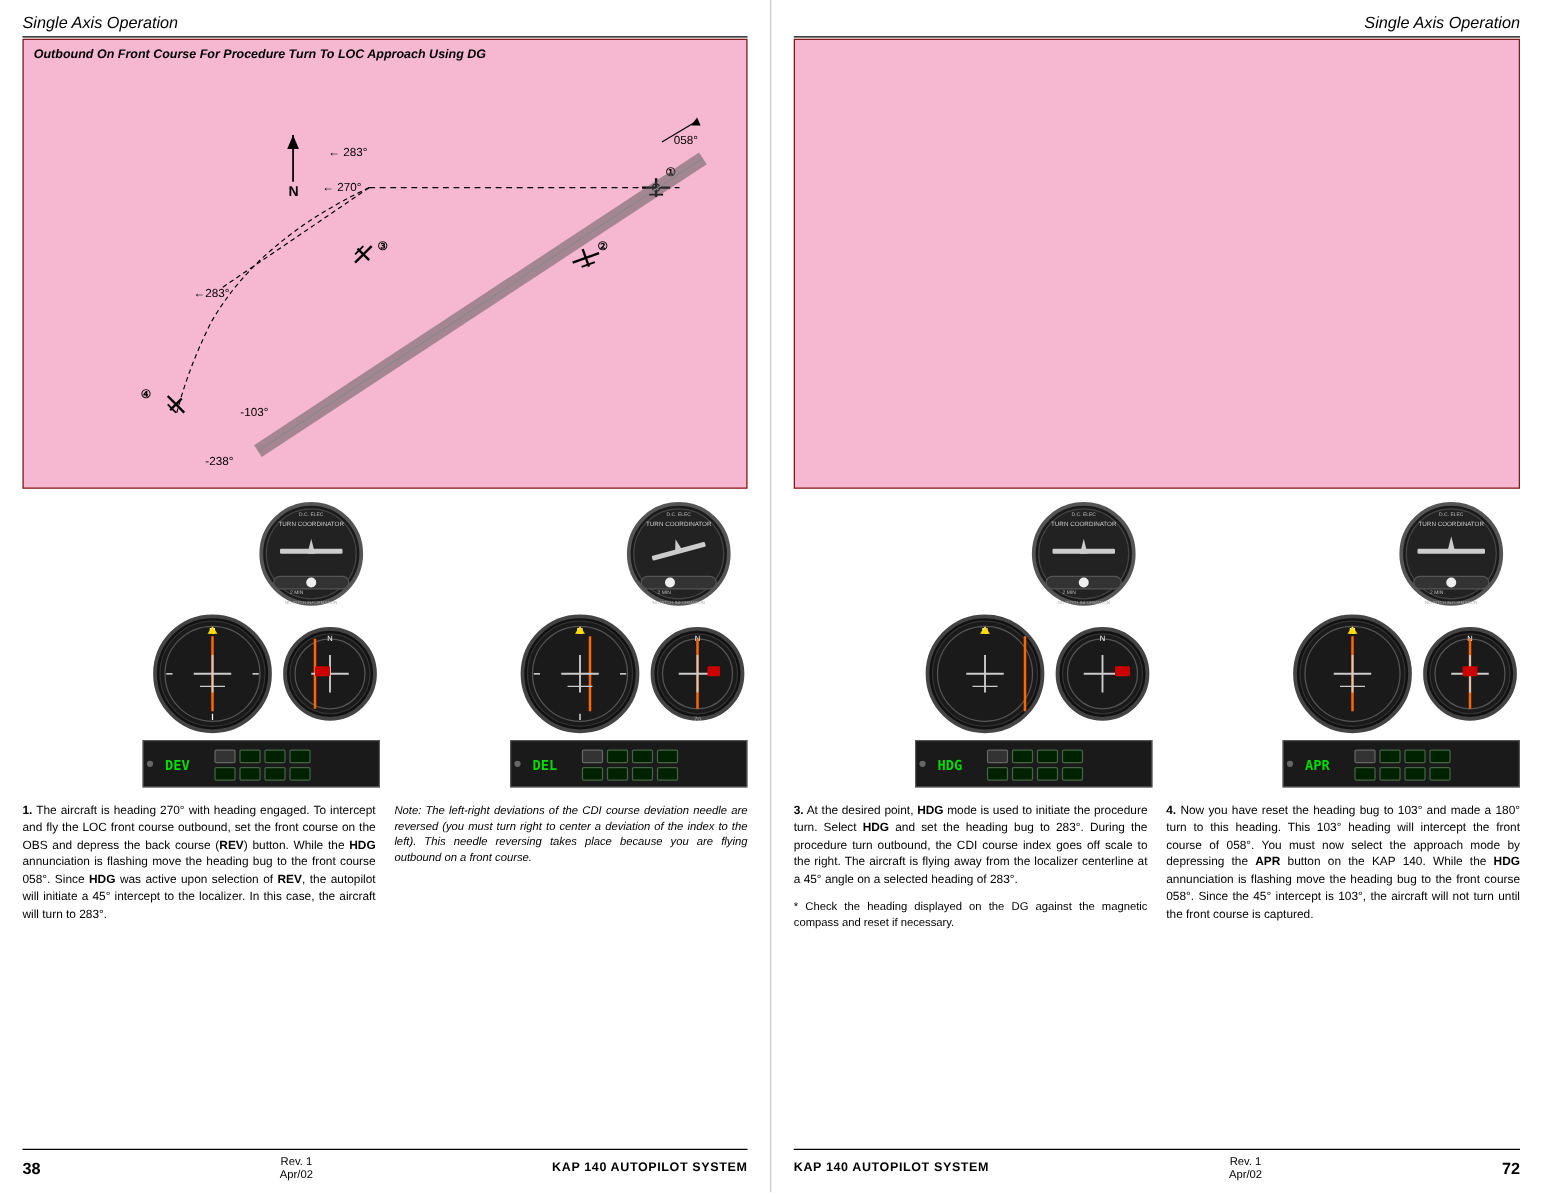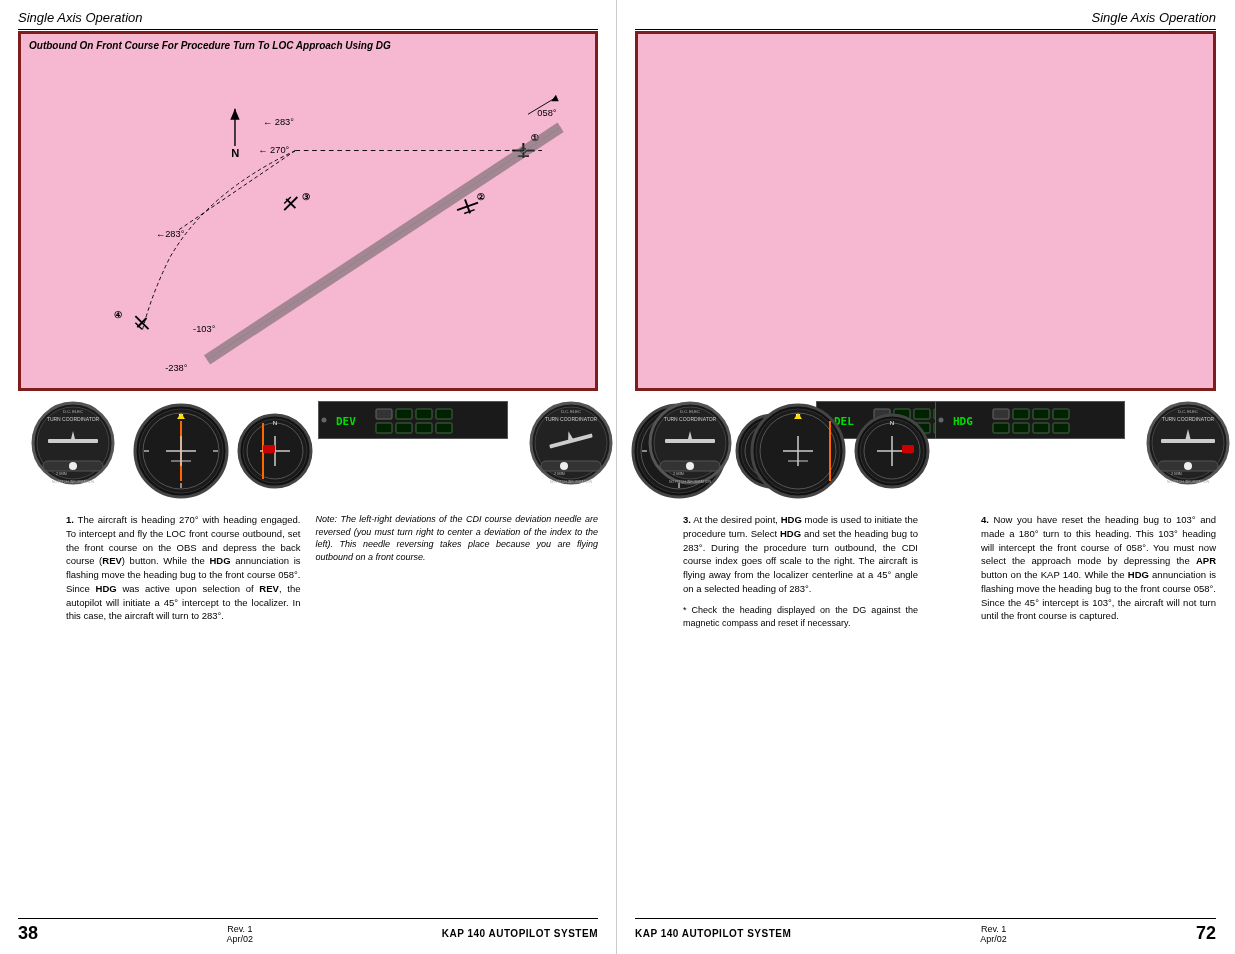--- a/index.html
+++ b/index.html
@@ -34,21 +34,21 @@
       display: flex;
       justify-content: space-between;
       align-items: flex-start;
       border-bottom: 1px solid #000;
       padding-bottom: 4px;
       margin-bottom: 1px;
     }
 
     .diagram-area {
       background: #f5b8d0;
-      border: 3px solid #7f1d1d;
+      border: 1px solid #7f1d1d;
       height: 360px;
       position: relative;
       margin-bottom: 10px;
       overflow: hidden;
     }
 
     .diagram-caption {
       position: absolute;
       top: 6px;
       left: 8px;
@@ -74,21 +74,20 @@
 
     .text-col {
       flex: 1;
     }
 
     .text-item {
       margin-bottom: 8px;
       line-height: 1.45;
       font-size: 9.5px;
       text-align: justify;
-      margin-left: 48px;
     }
 
     .note-text {
       font-style: italic;
       font-size: 9px;
       line-height: 1.4;
       text-align: justify;
     }
 
     
@@ -101,42 +100,42 @@
       margin-top: auto;
       font-size: 10px;
     }
 
     .footer-center {
       text-align: center;
       font-size: 9px;
     }
 
     .page-num {
-      font-size: 18px;
+      font-size: 13px;
       font-weight: bold;
     }
 
     .footer-system {
       font-size: 10px;
       font-weight: bold;
       letter-spacing: 0.5px;
     }
 
     .all-steps-row {
       display: flex;
       gap: 8px;
       justify-content: space-between;
       margin-bottom: 6px;
     }
 
     .step-block {
       flex: 1;
       display: flex;
-      flex-direction: row;
-      align-items: flex-start;
+      flex-direction: column;
+      align-items: flex-end;
       gap: 3px;
     }
 
   </style>
 </head>
 <body>
 
 <div class="page-container">
 
   <div class="page-left">

